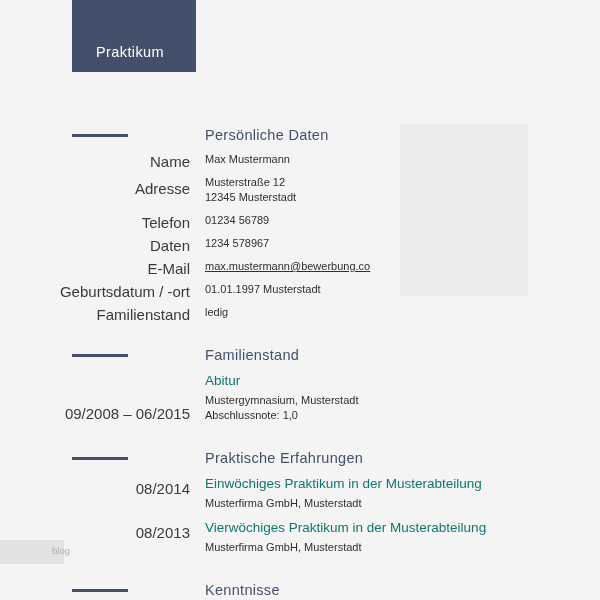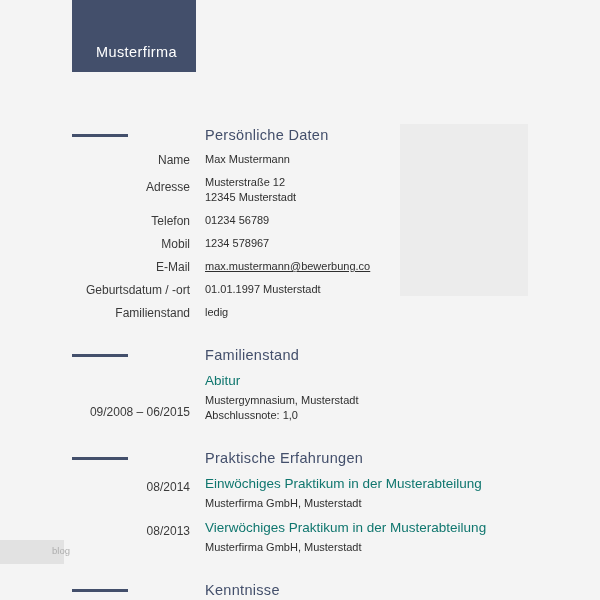--- a/index.html
+++ b/index.html
@@ -75,21 +75,21 @@
     font-size: 14.5px;
     letter-spacing: 0.3px;
     white-space: nowrap;
   }
   .row-label {
     position: absolute;
     left: 0;
     width: 190px;
     text-align: right;
     color: #3a3a3a;
-    font-size: 12px;
+    font-size: 15px;
     white-space: nowrap;
   }
   .row-value {
     position: absolute;
     left: 205px;
     color: #2f2f2f;
     font-size: 11px;
     white-space: nowrap;
   }
   .row-value.big {
@@ -112,37 +112,37 @@
     color: #aeaeae;
     padding-left: 14px;
   }
 </style>
 </head>
 <body>
 
 <div class="page">
 
   <div class="header-box">
-    <div class="header-title">Musterfirma</div>
+    <div class="header-title">Praktikum</div>
   </div>
 
   <div class="photo"></div>
 
   <div class="content" id="content">
       <div class="section" style="top: 0px;">
         <div class="rule" style="top: 134px;"></div>
         <div class="sec-title" style="top: 127px;">Persönliche Daten</div>
         <div class="row-label" style="top: 153px;">Name</div>
         <div class="row-value" style="top: 153px;">Max Mustermann</div>
         <div class="row-label" style="top: 180px;">Adresse</div>
         <div class="row-value" style="top: 176px;">Musterstraße 12</div>
         <div class="row-value" style="top: 191px;">12345 Musterstadt</div>
         <div class="row-label" style="top: 214px;">Telefon</div>
         <div class="row-value" style="top: 214px;">01234 56789</div>
-        <div class="row-label" style="top: 237px;">Mobil</div>
+        <div class="row-label" style="top: 237px;">Daten</div>
         <div class="row-value" style="top: 237px;">1234 578967</div>
         <div class="row-label" style="top: 260px;">E-Mail</div>
         <div class="row-value" style="top: 260px; text-decoration: underline;">max.mustermann@bewerbung.co</div>
         <div class="row-label" style="top: 283px;">Geburtsdatum / -ort</div>
         <div class="row-value" style="top: 283px;">01.01.1997 Musterstadt</div>
         <div class="row-label" style="top: 306px;">Familienstand</div>
         <div class="row-value" style="top: 306px;">ledig</div>
       </div>
       <div class="section" style="top: 0px;">
         <div class="rule" style="top: 354px;"></div>

